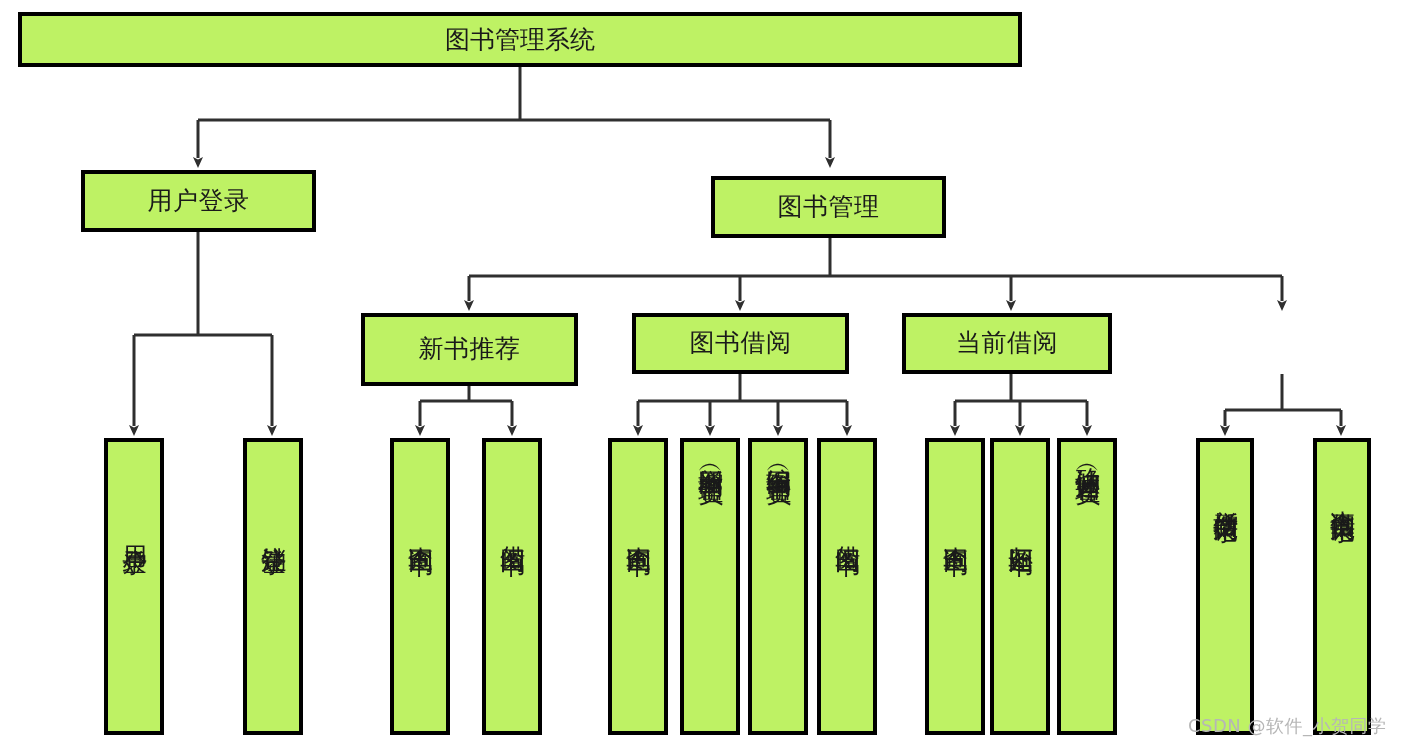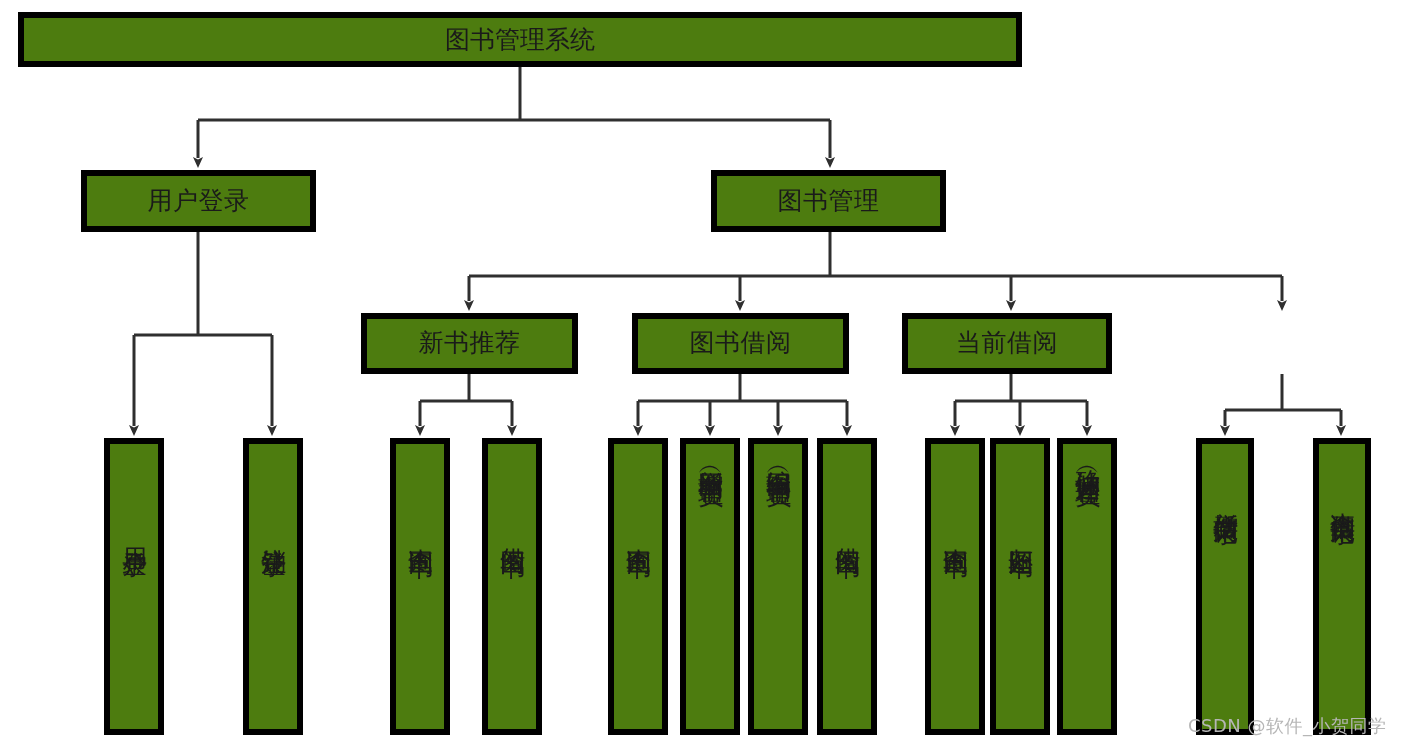--- a/index.html
+++ b/index.html
@@ -19,22 +19,22 @@
     position: absolute;
     left: 0;
     top: 0;
     width: 1405px;
     height: 747px;
     pointer-events: none;
   }
   .node {
     position: absolute;
     box-sizing: border-box;
-    border: 6px solid #000000;
-    background: #4d7c0f;
+    border: 4px solid #000000;
+    background: #bef264;
     display: flex;
     align-items: center;
     justify-content: center;
     color: #1a1a1a;
   }
   .node.h {
     font-size: 25px;
     line-height: 1.15;
     letter-spacing: 0.5px;
   }
@@ -130,25 +130,25 @@
     </g>
   </svg>
 
   <div class="node root" style="left:18px; top:12px; width:1004px; height:55px;">
     <span>图书管理系统</span>
   </div>
 
   <div class="node h" style="left:81px; top:170px; width:235px; height:62px;">
     <span>用户登录</span>
   </div>
-  <div class="node h" style="left:711px; top:170px; width:235px; height:62px;">
+  <div class="node h" style="left:711px; top:176px; width:235px; height:62px;">
     <span>图书管理</span>
   </div>
 
-  <div class="node h" style="left:361px; top:313px; width:217px; height:61px;">
+  <div class="node h" style="left:361px; top:313px; width:217px; height:73px;">
     <span>新书推荐</span>
   </div>
   <div class="node h" style="left:632px; top:313px; width:217px; height:61px;">
     <span>图书借阅</span>
   </div>
   <div class="node h" style="left:902px; top:313px; width:210px; height:61px;">
     <span>当前借阅</span>
   </div>
 
   <div class="node v" style="left:104px; top:438px; width:60px; height:297px;">

